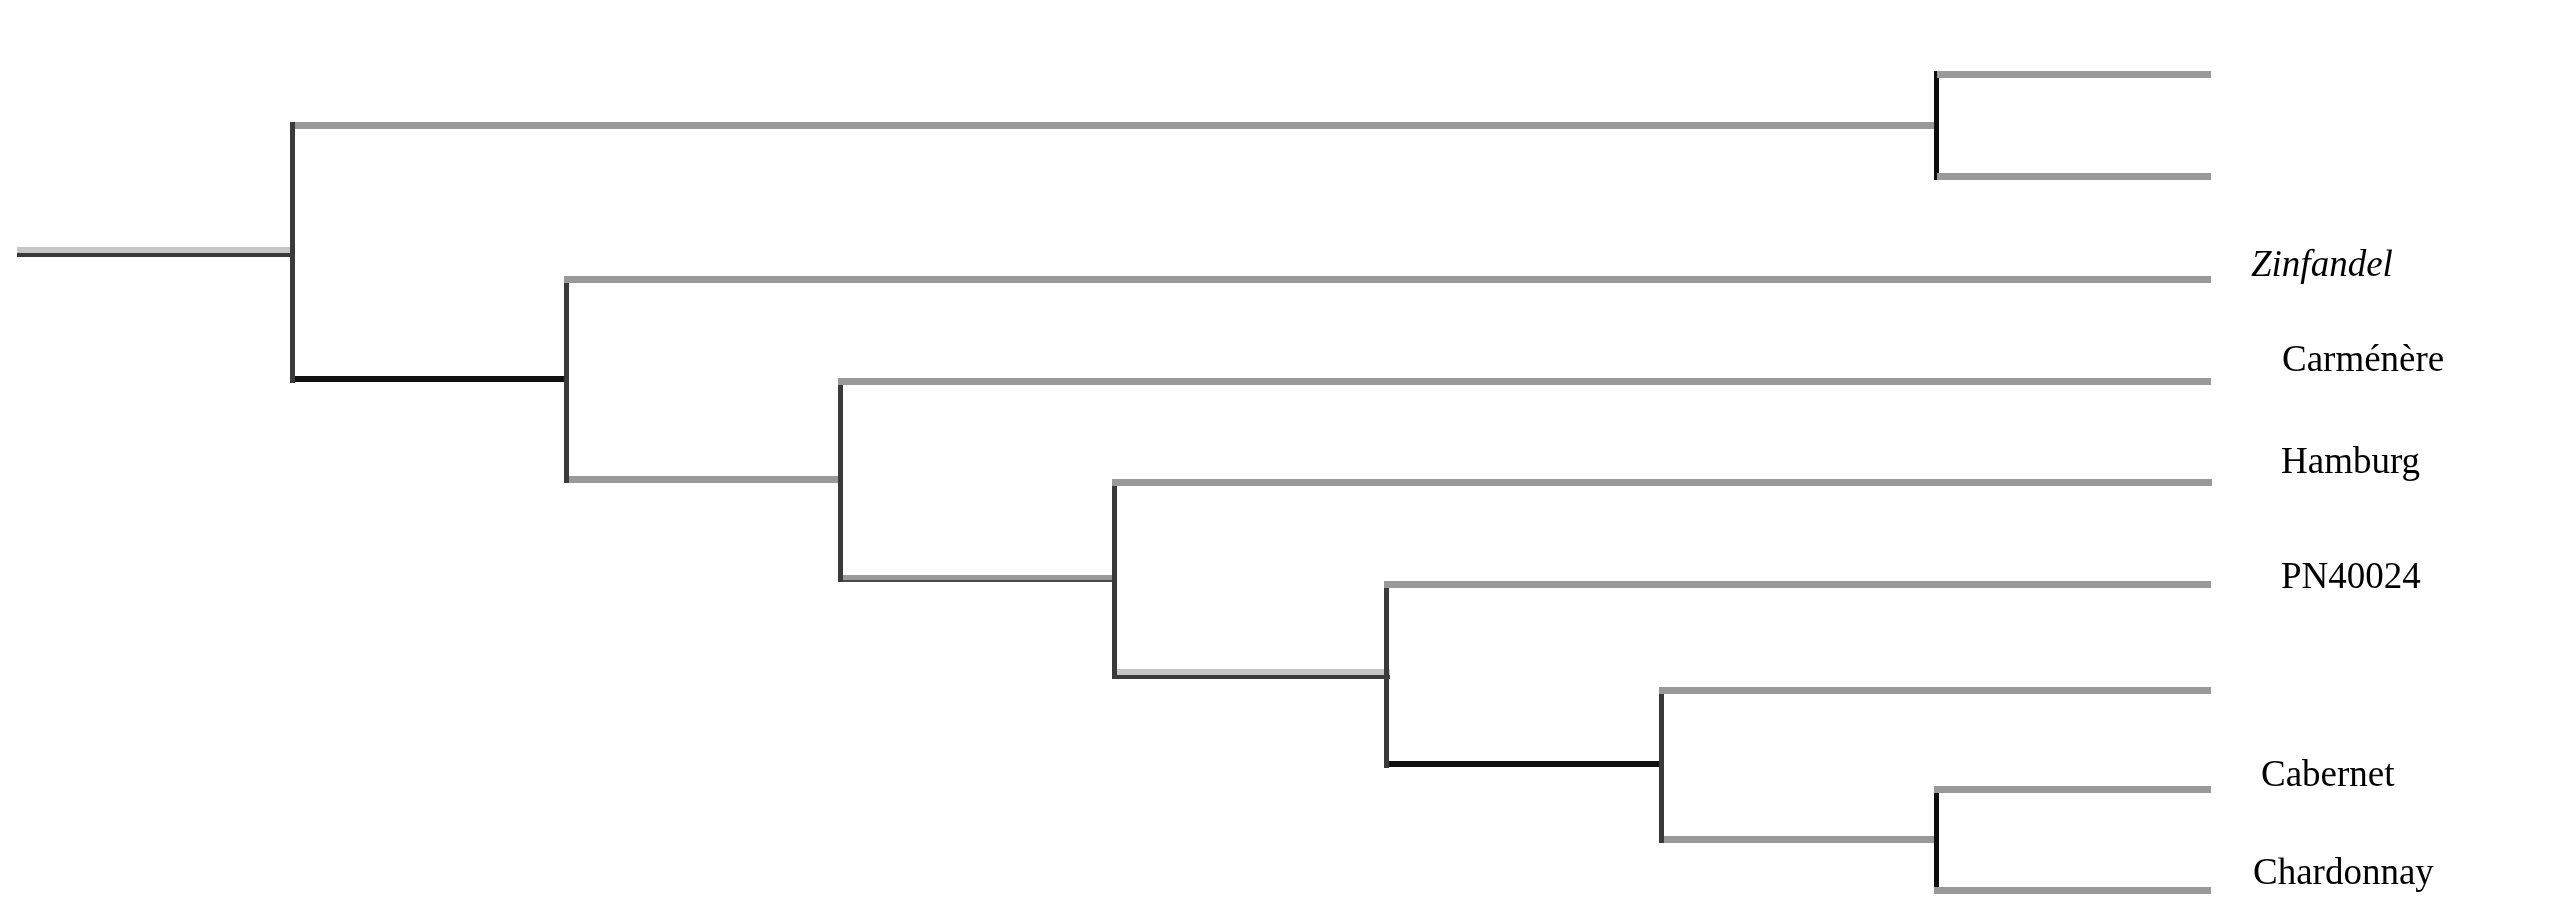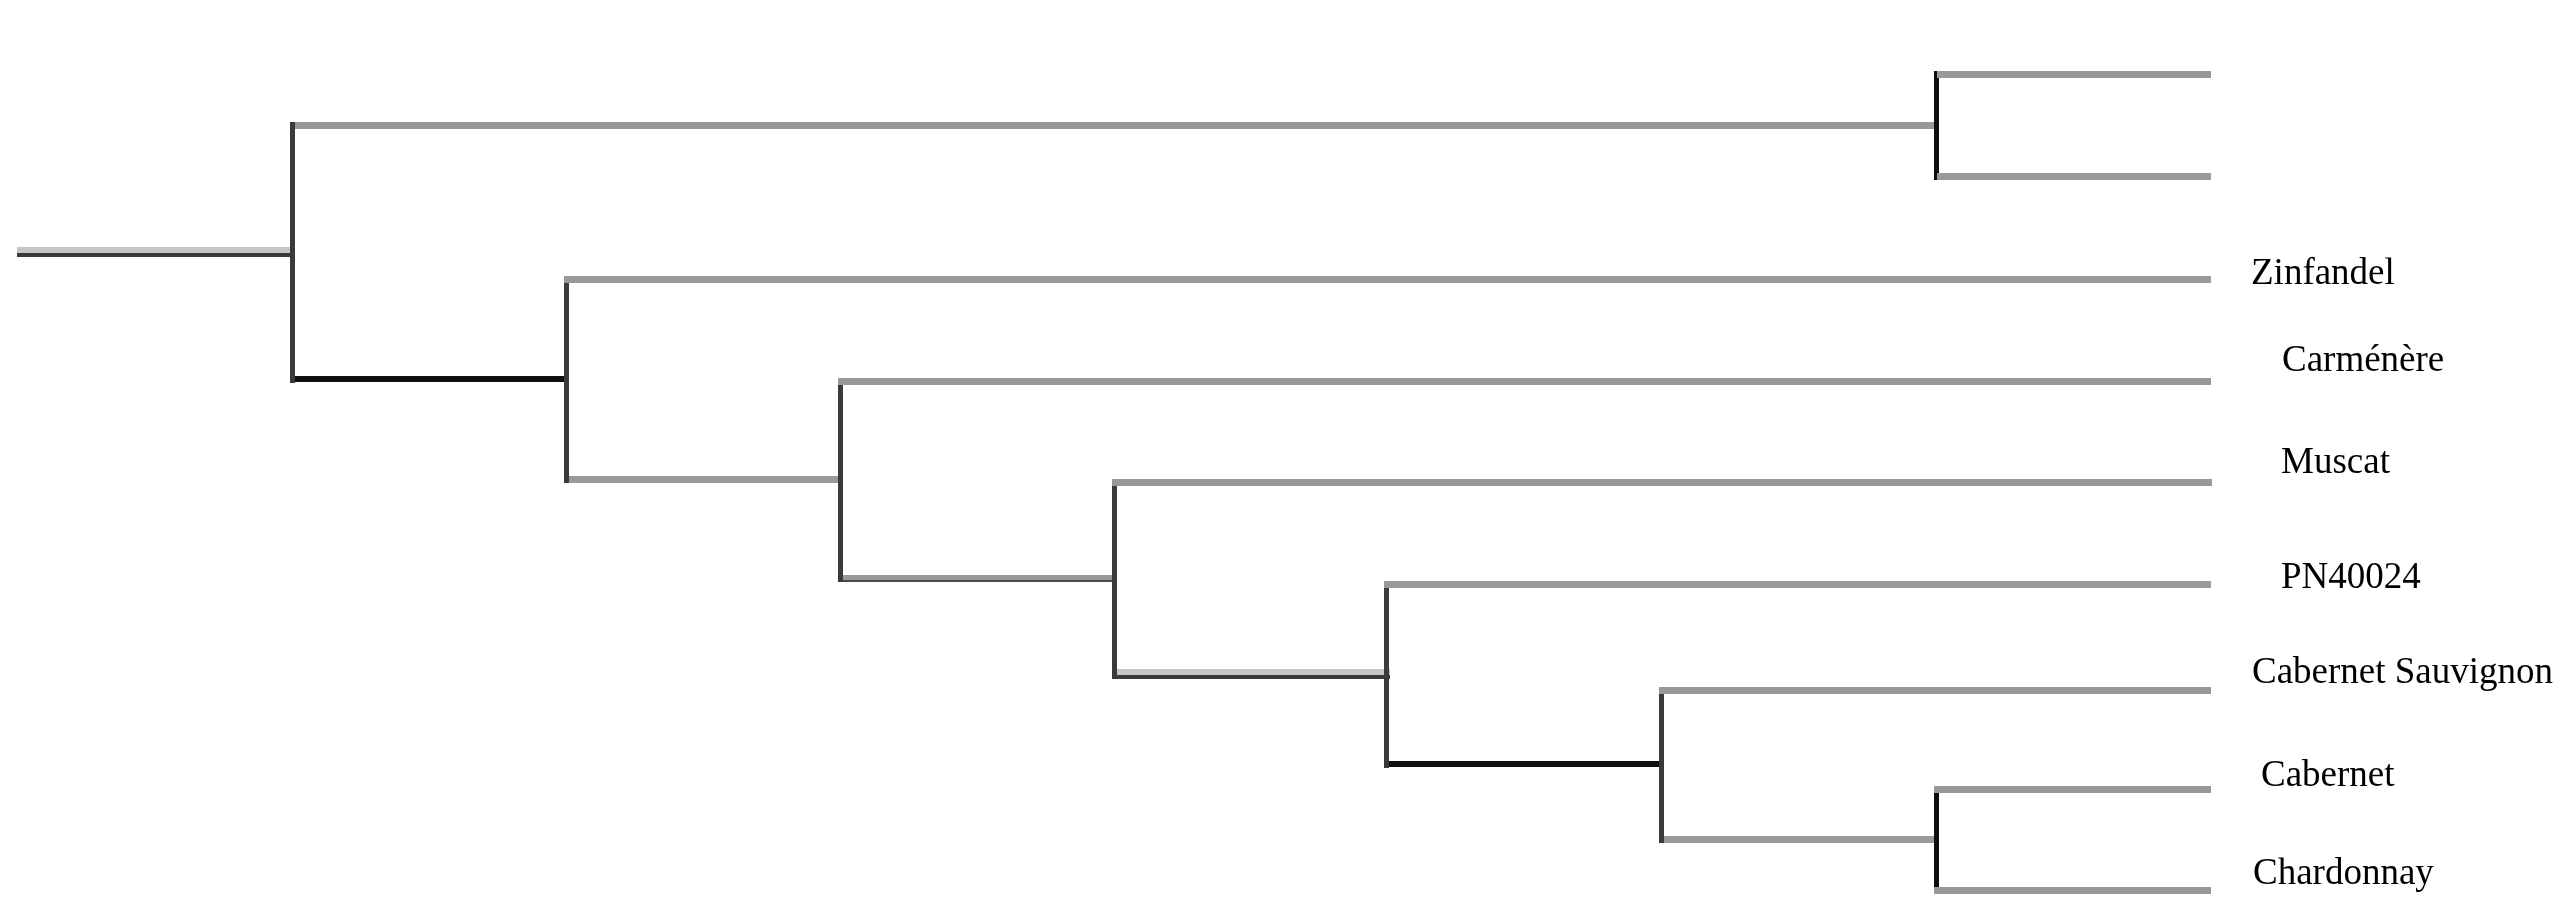--- a/index.html
+++ b/index.html
@@ -80,22 +80,21 @@
   <div class="h" style="left:1937px; top:71px;  width:274px;"></div>
   <div class="h" style="left:1937px; top:173px;  width:274px;"></div>
   <div class="h" style="left:564px;  top:276px;  width:1647px;"></div>
   <div class="h" style="left:838px; top:378px;  width:1373px;"></div>
   <div class="h" style="left:1112px; top:479px;  width:1100px;"></div>
   <div class="h" style="left:1384px; top:581px;  width:827px;"></div>
   <div class="h" style="left:1659px; top:687px; width:552px;"></div>
   <div class="h" style="left:1934px; top:786px; width:277px;"></div>
   <div class="h" style="left:1934px; top:887px; width:277px;"></div>
 
-  <div class="lbl" style="left:2251px; top:246px;">Zinfandel</div>
+  <div class="lbl" style="left:2251px; top:238px;font-style:italic;">Zinfandel</div>
   <div class="lbl" style="left:2254px; top:333px;margin-left:28px;">Carménère</div>
-  <div class="lbl" style="left:2281px; top:435px;">Muscat</div>
+  <div class="lbl" style="left:2281px; top:435px;">Hamburg</div>
   <div class="lbl" style="left:2281px; top:550px;">PN40024</div>
-  <div class="lbl" style="left:2252px; top:645px;">Cabernet Sauvignon</div>
   <div class="lbl" style="left:2261px; top:748px;">Cabernet</div>
   <div class="lbl" style="left:2253px; top:846px;text-align:right;">Chardonnay</div>
 
 </div>
 
 
 </body></html>

